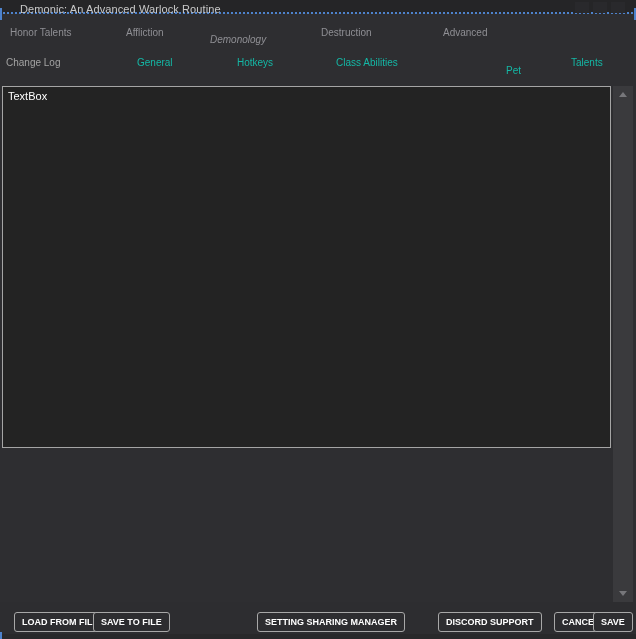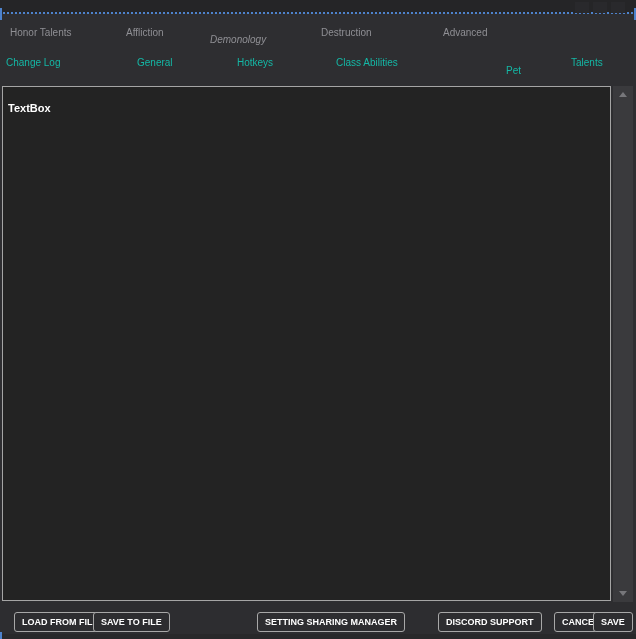--- a/index.html
+++ b/index.html
@@ -36,40 +36,40 @@
   .focus-frag{position:absolute;background:#4d82cc;z-index:3;}
   #frag-left{left:0;top:8px;width:2px;height:12px;}
   #frag-right{right:0;top:8px;width:2px;height:12px;}
   #frag-bottomleft{left:0;bottom:0;width:2px;height:7px;}
   
   .tab{
     position:absolute;white-space:nowrap;cursor:default;
     font-size:10px;font-weight:400;color:#8f8f94;
   }
   .tabrow2 .tab{color:#14b8a6;}
-  .tab.tab-active{color:#14b8a6;}
+  .tab.tab-active{color:#a3a3a3;}
   
   #tabp-0{left:10px;top:27px;}
   #tabp-1{left:126px;top:27px;}
   #tabp-2{left:210px;top:34px;font-style:italic;}
   #tabp-3{left:321px;top:27px;}
   #tabp-4{left:423px;top:27px;margin-left:20px;}
   
   #tabs-0{left:6px;top:57px;}
   #tabs-1{left:137px;top:57px;}
   #tabs-2{left:237px;top:57px;}
   #tabs-3{left:336px;top:57px;}
   #tabs-4{left:506px;top:57px;margin-top:8px;}
   #tabs-5{left:571px;top:57px;}
   
   #changelog-textbox{
-    position:absolute;left:2px;top:86px;width:609px;height:515px;
+    position:absolute;left:2px;top:86px;width:609px;height:362px;
     background:#232323;border:1px solid #a5a5a5;box-sizing:border-box;
-    color:#ffffff;font-size:11px;font-weight:700;
-    padding:15px 5px;overflow:hidden;
+    color:#ffffff;font-size:11px;font-weight:400;
+    padding:3px 5px;overflow:hidden;
   }
   
   #scrollbar{
     position:absolute;left:613px;top:86px;width:20px;height:516px;
     background:#3a3a3d;
   }
   .scroll-arrow{position:absolute;left:6px;width:0;height:0;}
   #scroll-up{top:6px;border-left:4px solid transparent;border-right:4px solid transparent;border-bottom:5px solid #77777b;}
   #scroll-down{bottom:6px;border-left:4px solid transparent;border-right:4px solid transparent;border-top:5px solid #77777b;}
   
@@ -99,20 +99,21 @@
   #fbtn-5{left:593px;}
 </style>
 </head>
 <body>
 
 <div id="window">
 
   <div id="titlebar">
     <div id="titlebar-strip"></div>
     <div id="focus-dots"></div>
+    <div id="window-title">Demonic: An Advanced Warlock Routine</div>
     <div id="btn-min" class="winbtn"></div>
     <div id="btn-max" class="winbtn"></div>
     <div id="btn-close" class="winbtn"></div>
   </div>
   <div id="frag-left" class="focus-frag"></div>
   <div id="frag-right" class="focus-frag"></div>
   <div id="frag-bottomleft" class="focus-frag"></div>
 
   <div class="tabrow1">
     <span id="tabp-0" class="tab">Honor Talents</span>

